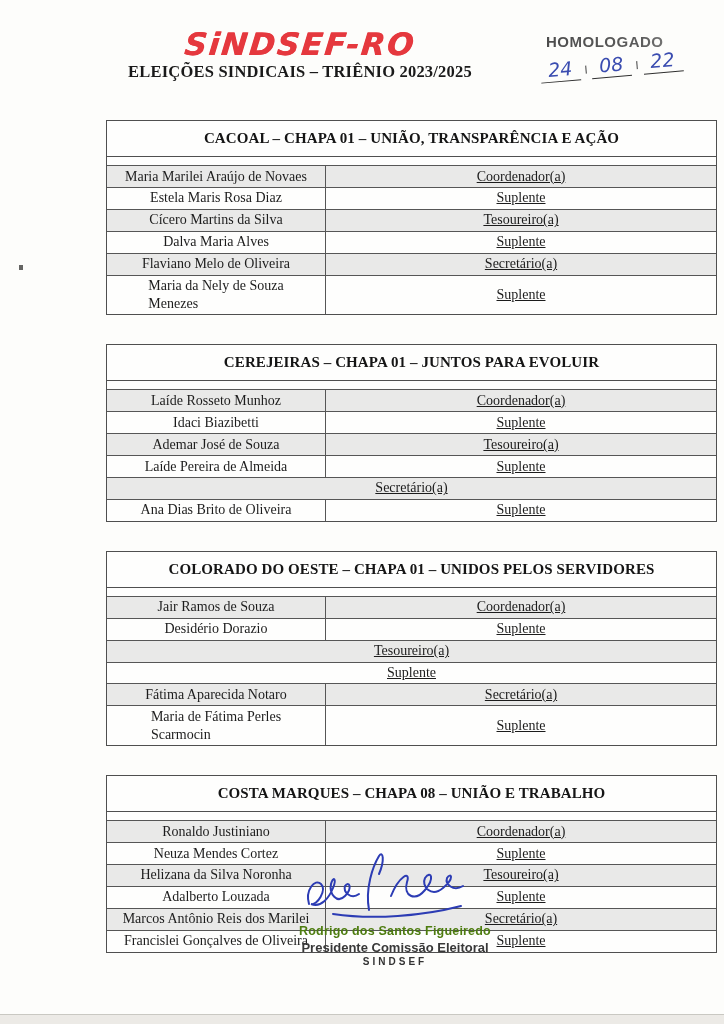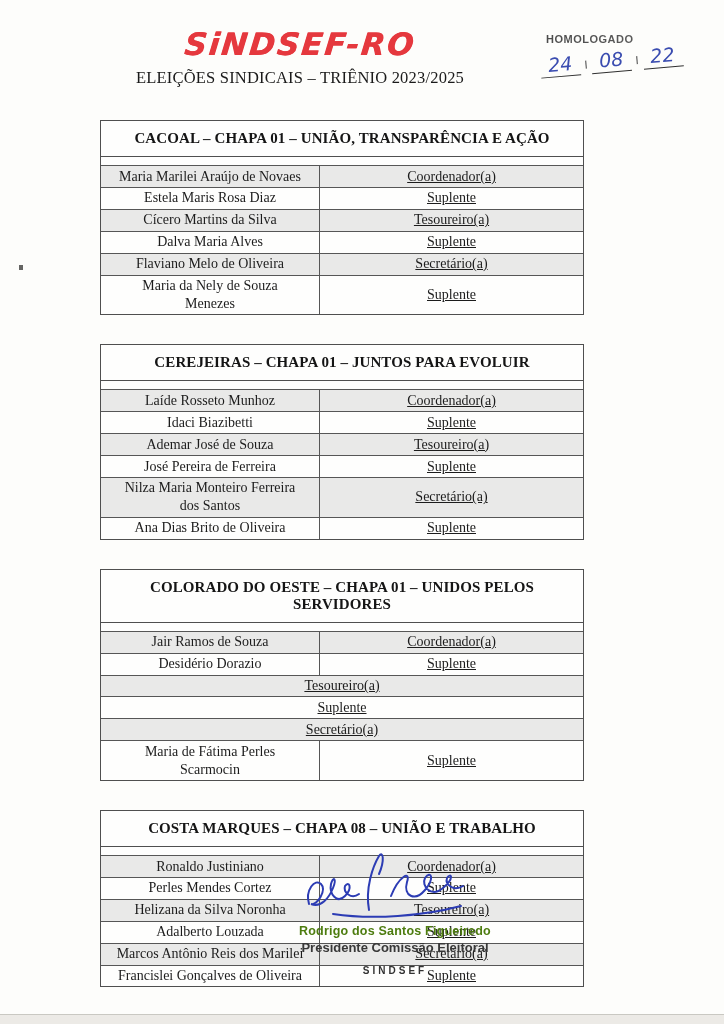--- a/index.html
+++ b/index.html
@@ -15,69 +15,68 @@
   .header{position:absolute;left:70px;top:26px;width:460px;text-align:center;}
   .logo{
     font-family:"DejaVu Sans", sans-serif;
     font-weight:bold;font-style:italic;
     font-size:31px;letter-spacing:2px;
     color:#e5383e;
     transform:skewX(-6deg);
     text-shadow:0.5px 0 #e5383e;
   }
   .subtitle{
-    margin-top:6px;
-    font-weight:normal;font-size:16.5px;letter-spacing:0.2px;color:#1a1a1a;
+    font-weight:bold;font-size:16.5px;letter-spacing:0.2px;color:#1a1a1a;
   }
 
   
   .stamp{position:absolute;left:546px;top:33px;width:170px;}
   .stamp-label{
     font-family:"Liberation Sans", sans-serif;
-    font-size:11px;font-weight:bold;letter-spacing:0.5px;
+    font-size:15px;font-weight:bold;letter-spacing:0.5px;
     background:linear-gradient(90deg,#4c4c4c 0%,#5a5a5a 55%,#a8a8a6 100%);
     -webkit-background-clip:text;background-clip:text;color:transparent;
   }
   .stamp-date{
     margin-top:2px;margin-left:-6px;
     transform:rotate(-5deg);
     font-family:"DejaVu Sans", sans-serif;
     font-style:italic;font-size:19px;color:#3a4cb0;
     display:flex;align-items:flex-end;gap:4px;
   }
   .date-part{display:inline-block;min-width:36px;text-align:center;
     border-bottom:1.5px solid #2f2f2f;padding:0 2px 1px;}
   .date-sep{font-size:11px;color:#555;font-style:normal;padding-bottom:3px;}
 
   
-  .tables{position:absolute;left:100px;top:120px;width:484px;}
+  .tables{position:absolute;left:106px;top:120px;width:611px;}
   .table{border:1.2px solid #4f4f4f;margin-bottom:29px;background:#fefefd;}
   .t-title{
     text-align:center;font-weight:bold;font-size:15px;letter-spacing:0.1px;
     padding:9px 4px;border-bottom:1.2px solid #4f4f4f;color:#151515;
   }
   .t-gap{height:8px;}
   .t-rows{border-top:0;}
   .row{display:flex;border-top:1px solid #565656;}
   .cell{
-    font-size:14px;line-height:1.28;text-align:center;
+    font-size:14px;line-height:1.28;text-align:left;
     padding:1.5px 6px;display:flex;align-items:center;justify-content:center;
   }
   .cell.name{width:206px;border-right:1px solid #565656;white-space:pre-line;}
   .cell.role{flex:1;text-decoration:underline;}
   .row.shaded{background:#e9e9e8;}
 
   
   .sig-wrap{position:absolute;left:295px;top:852px;width:200px;text-align:center;}
   .sig-svg{position:absolute;left:8px;top:0;}
   .sig-text{position:absolute;left:0;top:72px;width:200px;
     font-family:"Liberation Sans", sans-serif;color:#2d2d2d;}
   .sig-name{font-size:12.5px;font-weight:bold;letter-spacing:0.2px;color:#4d7c0f;}
   .sig-role{font-size:13px;font-weight:bold;margin-top:2px;color:#383838;}
-  .sig-org{font-size:10px;font-weight:bold;letter-spacing:3px;margin-top:10px;color:#333;}
+  .sig-org{font-size:10px;font-weight:bold;letter-spacing:3px;margin-top:1px;color:#333;}
 
   
   .dot-artifact{position:absolute;left:19px;top:265px;width:4px;height:5px;background:#4a4a48;opacity:.85;}
   .bottom-band{position:absolute;left:0;bottom:0;width:724px;height:9px;
     background:#eceae6;border-top:1px solid #c9c8c2;}
 </style>
 </head>
 <body>
 
 <div class="page">
@@ -141,26 +140,24 @@
           </div>
           <div class="row">
             <div class="cell name">Idaci Biazibetti</div>
             <div class="cell role">Suplente</div>
           </div>
           <div class="row shaded">
             <div class="cell name">Ademar José de Souza</div>
             <div class="cell role">Tesoureiro(a)</div>
           </div>
           <div class="row">
-            <div class="cell name">José Pereira de Ferreira</div>
-            <div class="cell role">Suplente</div>
-          </div>
-          <div class="row shaded">
-            <div class="cell name">Nilza Maria Monteiro Ferreira
-dos Santos</div>
+            <div class="cell name">Laíde Pereira de Almeida</div>
+            <div class="cell role">Suplente</div>
+          </div>
+          <div class="row shaded">
             <div class="cell role">Secretário(a)</div>
           </div>
           <div class="row">
             <div class="cell name">Ana Dias Brito de Oliveira</div>
             <div class="cell role">Suplente</div>
           </div>
         </div>
     </section>
 
     <section class="table">
@@ -175,40 +172,41 @@
             <div class="cell name">Desidério Dorazio</div>
             <div class="cell role">Suplente</div>
           </div>
           <div class="row shaded">
             <div class="cell role">Tesoureiro(a)</div>
           </div>
           <div class="row">
             <div class="cell role">Suplente</div>
           </div>
           <div class="row shaded">
+            <div class="cell name">Fátima Aparecida Notaro</div>
             <div class="cell role">Secretário(a)</div>
           </div>
           <div class="row">
             <div class="cell name">Maria de Fátima Perles
 Scarmocin</div>
             <div class="cell role">Suplente</div>
           </div>
         </div>
     </section>
 
     <section class="table">
       <div class="t-title">COSTA MARQUES – CHAPA 08 – UNIÃO E TRABALHO</div>
       <div class="t-gap"></div>
       <div class="t-rows">
           <div class="row shaded">
             <div class="cell name">Ronaldo Justiniano</div>
             <div class="cell role">Coordenador(a)</div>
           </div>
           <div class="row">
-            <div class="cell name">Perles Mendes Cortez</div>
+            <div class="cell name">Neuza Mendes Cortez</div>
             <div class="cell role">Suplente</div>
           </div>
           <div class="row shaded">
             <div class="cell name">Helizana da Silva Noronha</div>
             <div class="cell role">Tesoureiro(a)</div>
           </div>
           <div class="row">
             <div class="cell name">Adalberto Louzada</div>
             <div class="cell role">Suplente</div>
           </div>

